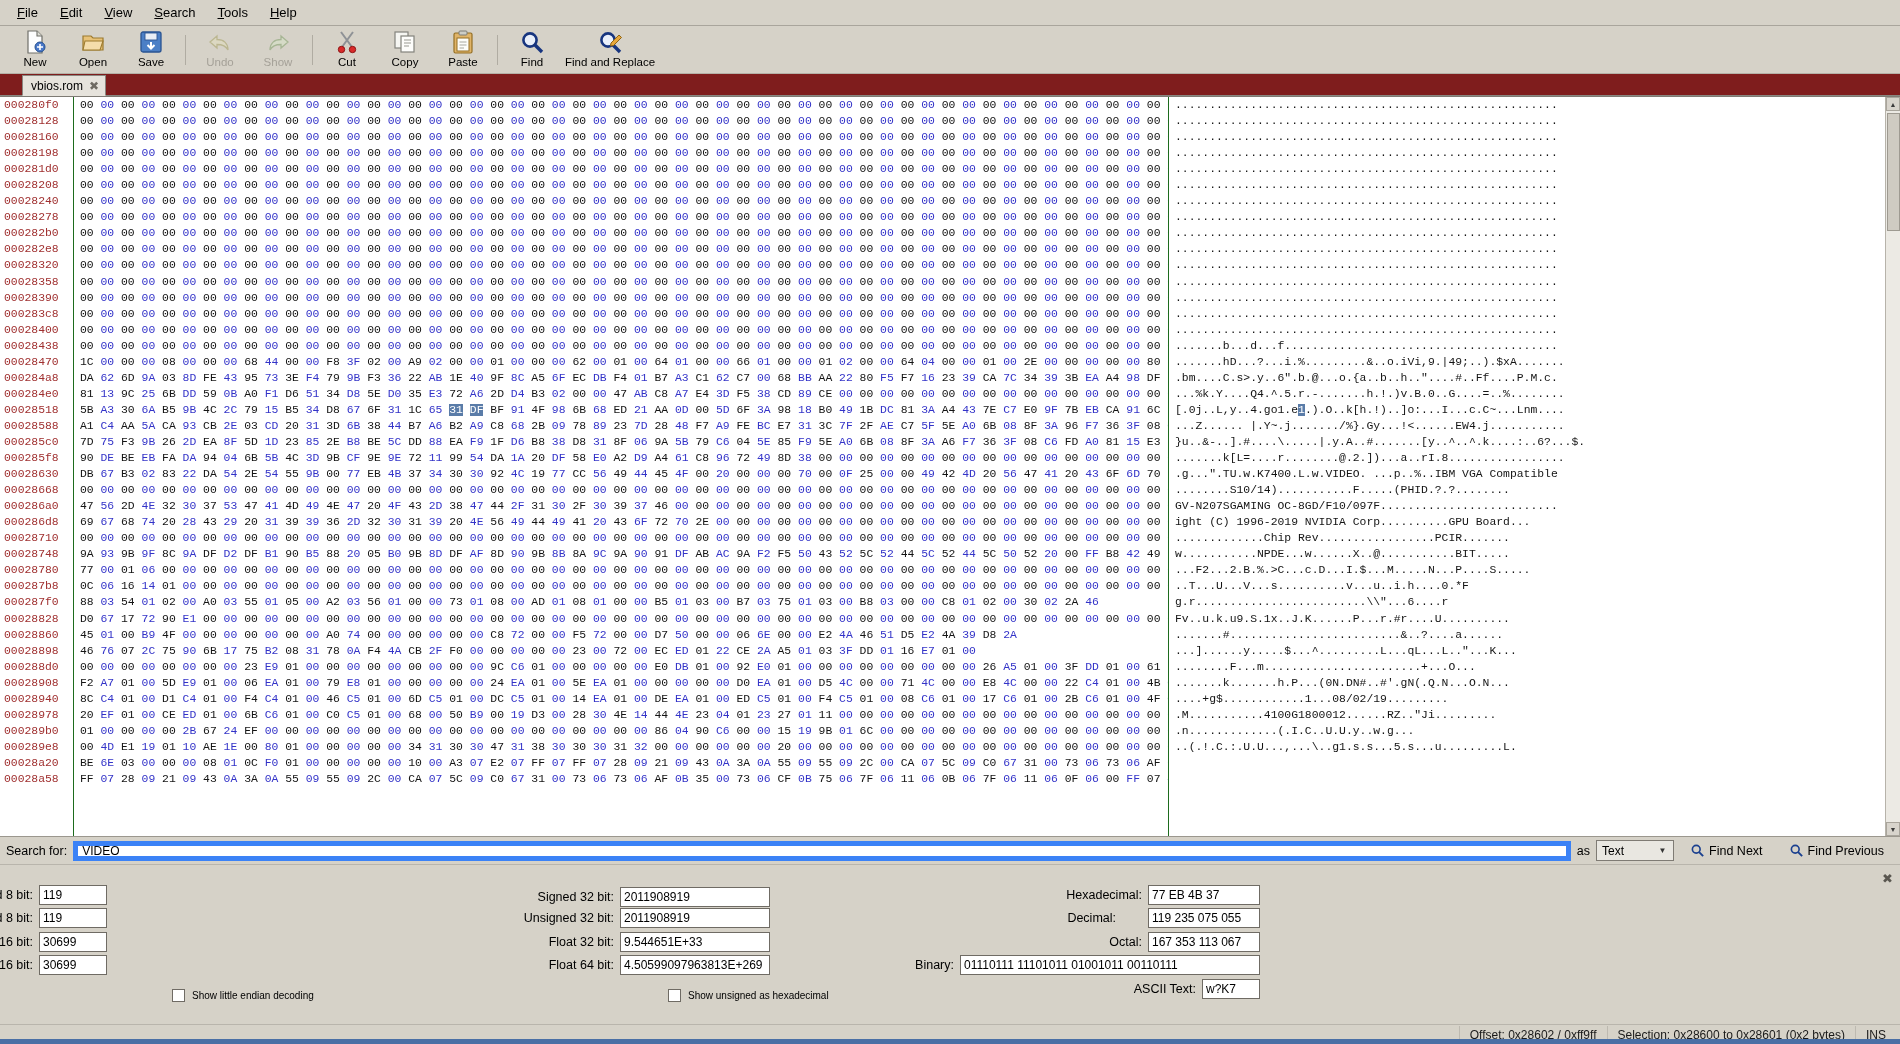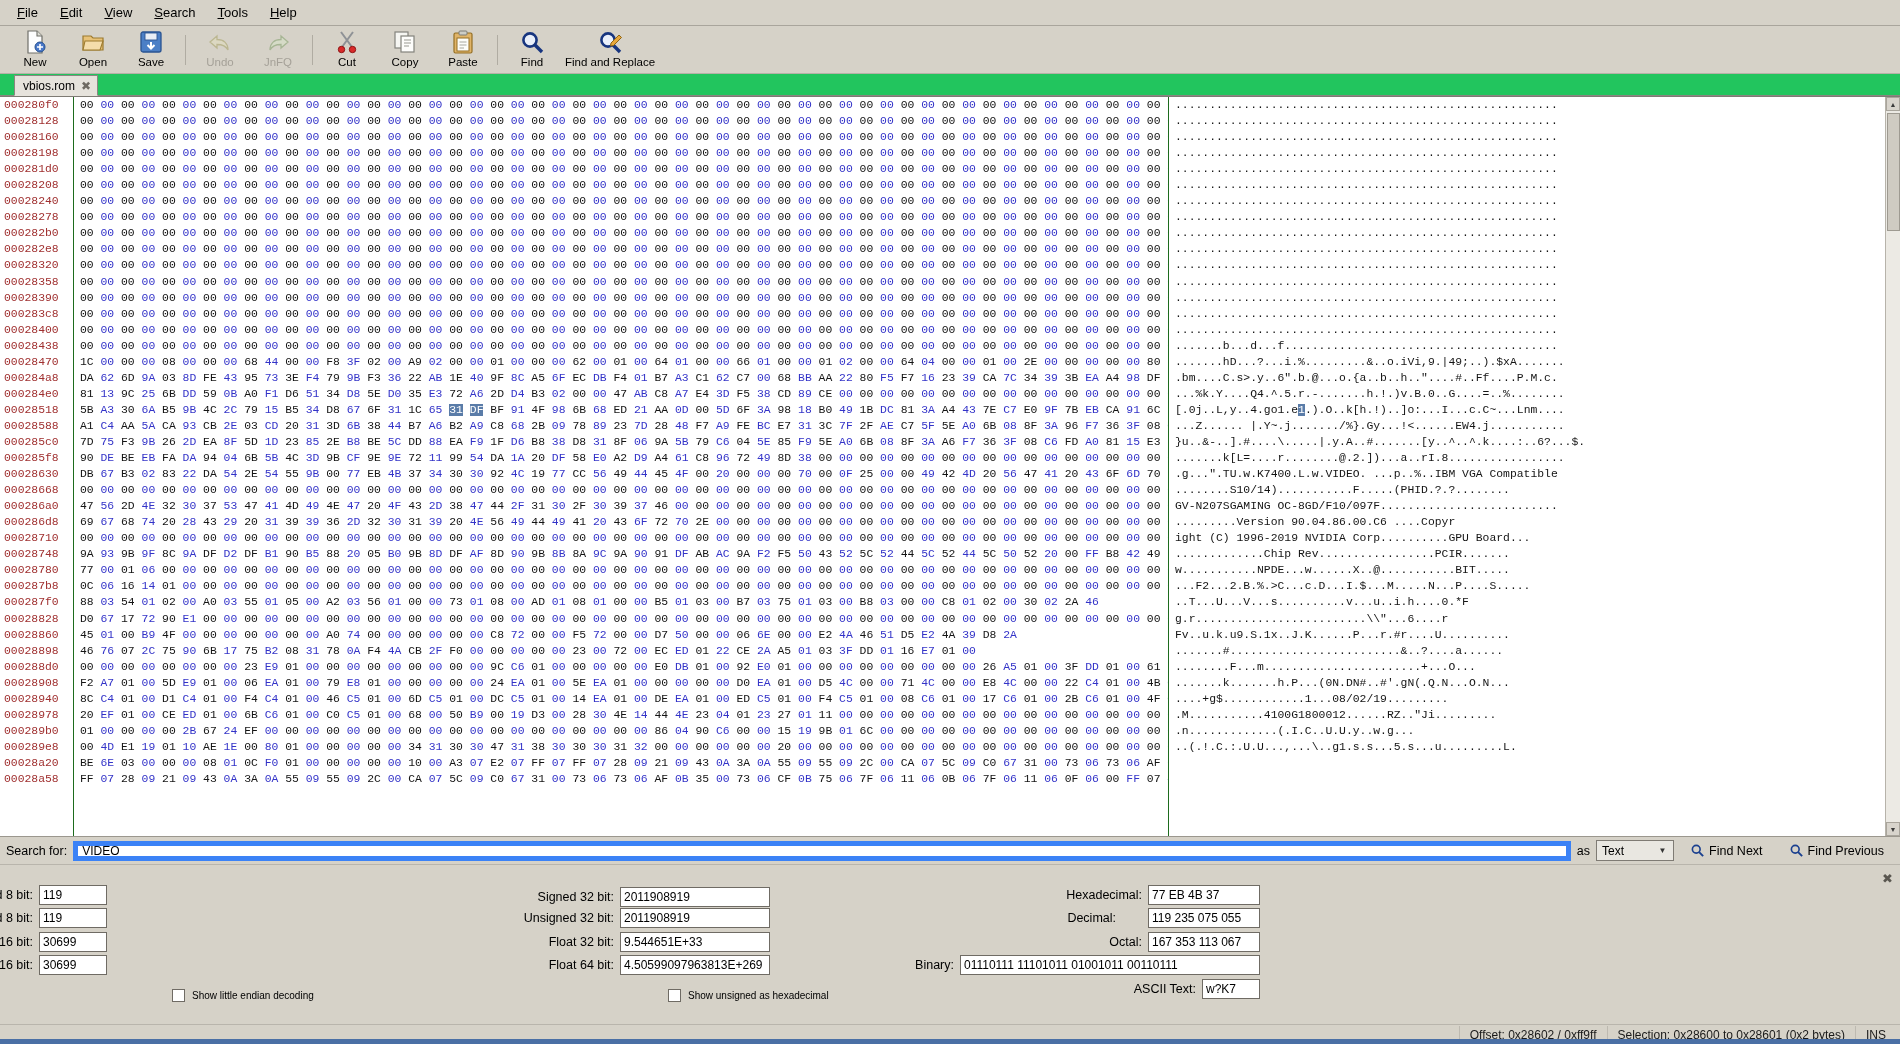--- a/index.html
+++ b/index.html
@@ -58,23 +58,23 @@
   .tb-btn.disabled .tb-ico { opacity: .45; }
   .tb-sep {
     width: 1px; height: 30px;
     background: #b0aca2;
     margin: 0 5px;
   }
 
   
   .tabbar {
     height: 22px; flex: 0 0 22px;
-    background: #22c55e;
+    background: #7f1d1d;
     display: flex; align-items: flex-end;
-    padding-left: 14px;
+    padding-left: 22px;
     border-bottom: 1px solid #8a8780;
   }
   .tab {
     height: 21px;
     background: #e6e3dc;
     border: 1px solid #8a8780;
     border-bottom: 1px solid #e6e3dc;
     display: flex; align-items: center;
     padding: 0 6px 0 8px;
     font-size: 12px; color: #000;
@@ -297,21 +297,21 @@
       <div class="tb-btn disabled">
         <span class="tb-ico"><svg viewBox="0 0 24 24">
             <path d="M9 6L2 12l7 6v-3.5c6 0 9 1.5 11 5.5 0-7-4.5-10.5-11-10.5z" fill="#e4e0bb" stroke="#9b964f" stroke-width="1.3"></path>
           </svg></span>
         <span class="tb-lab">Undo</span>
       </div>
       <div class="tb-btn disabled">
         <span class="tb-ico"><svg viewBox="0 0 24 24">
             <path d="M15 6l7 6-7 6v-3.5c-6 0-9 1.5-11 5.5 0-7 4.5-10.5 11-10.5z" fill="#d7e8c6" stroke="#6f9456" stroke-width="1.3"></path>
           </svg></span>
-        <span class="tb-lab">JnFQ</span>
+        <span class="tb-lab">Show</span>
       </div>
       <div class="tb-sep"></div>
       <div class="tb-btn">
         <span class="tb-ico"><svg viewBox="0 0 24 24">
             <path d="M6 2l11 15M18 2L7 17" stroke="#8f9296" stroke-width="2" fill="none"></path>
             <circle cx="6.5" cy="19.5" r="3.2" fill="#d92a2a" stroke="#8e1616" stroke-width="1"></circle>
             <circle cx="17.5" cy="19.5" r="3.2" fill="#d92a2a" stroke="#8e1616" stroke-width="1"></circle>
           </svg></span>
         <span class="tb-lab">Cut</span>
       </div>
@@ -469,29 +469,29 @@
           <div class="asc-line">.......hD...?...i.%.........&amp;..o.iVi,9.|49;..).$xA.......</div>
           <div class="asc-line">.bm....C.s&gt;.y..6".b.@...o.{a..b..h.."....#..Ff....P.M.c.</div>
           <div class="asc-line">...%k.Y....Q4.^.5.r.-.......h.!.)v.B.0..G....=..%........</div>
           <div class="asc-line">[.0j..L,y..4.go1.e<span class="sel">1</span>.).O..k[h.!)..]o:...I...c.C~...Lnm....</div>
           <div class="asc-line">...Z...... |.Y~.j......./%}.Gy...!&lt;......EW4.j...........</div>
           <div class="asc-line">}u..&amp;-..].#....\.....|.y.A..#.......[y..^..^.k....:..6?...$.</div>
           <div class="asc-line">.......k[L=....r........@.2.])...a..rI.8.................</div>
           <div class="asc-line">.g...".TU.w.K7400.L.w.VIDEO. ...p..%..IBM VGA Compatible</div>
           <div class="asc-line">........S10/14)...........F.....(PHID.?.?........</div>
           <div class="asc-line">GV-N207SGAMING OC-8GD/F10/097F..........................</div>
-          <div class="asc-line">.........Version 90.04.86.00.C6 ....Copyr</div>
           <div class="asc-line">ight (C) 1996-2019 NVIDIA Corp..........GPU Board...</div>
           <div class="asc-line">.............Chip Rev.................PCIR.......</div>
           <div class="asc-line">w...........NPDE...w......X..@...........BIT.....</div>
           <div class="asc-line">...F2...2.B.%.&gt;C...c.D...I.$...M.....N...P....S.....</div>
           <div class="asc-line">..T...U...V...s..........v...u..i.h....0.*F</div>
           <div class="asc-line">g.r.........................\\"...6....r</div>
           <div class="asc-line">Fv..u.k.u9.S.1x..J.K......P...r.#r....U..........</div>
           <div class="asc-line">.......#.........................&amp;..?....a......</div>
+          <div class="asc-line">...]......y.....$...^.........L...qL...L.."...K...</div>
           <div class="asc-line">........F...m.......................+...O...</div>
           <div class="asc-line">.......k.......h.P...(0N.DN#..#'.gN(.Q.N...O.N...</div>
           <div class="asc-line">....+g$............1...08/02/19.........</div>
           <div class="asc-line">.M...........4100G1800012......RZ.."Ji.........</div>
           <div class="asc-line">.n.............(.I.C..U.U.y..w.g...</div>
           <div class="asc-line">..(.!.C.:.U.U...,...\..g1.s.s...5.s...u.........L.</div>
         </div>
     </div>
     <div class="vscroll">
       <div class="arrow up">▲</div>

